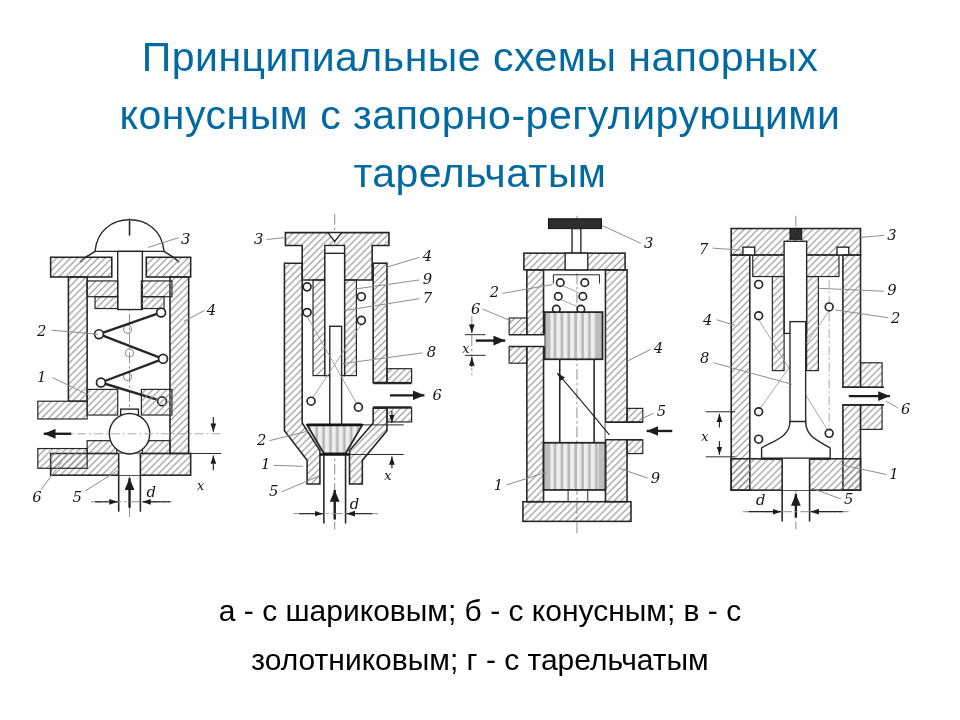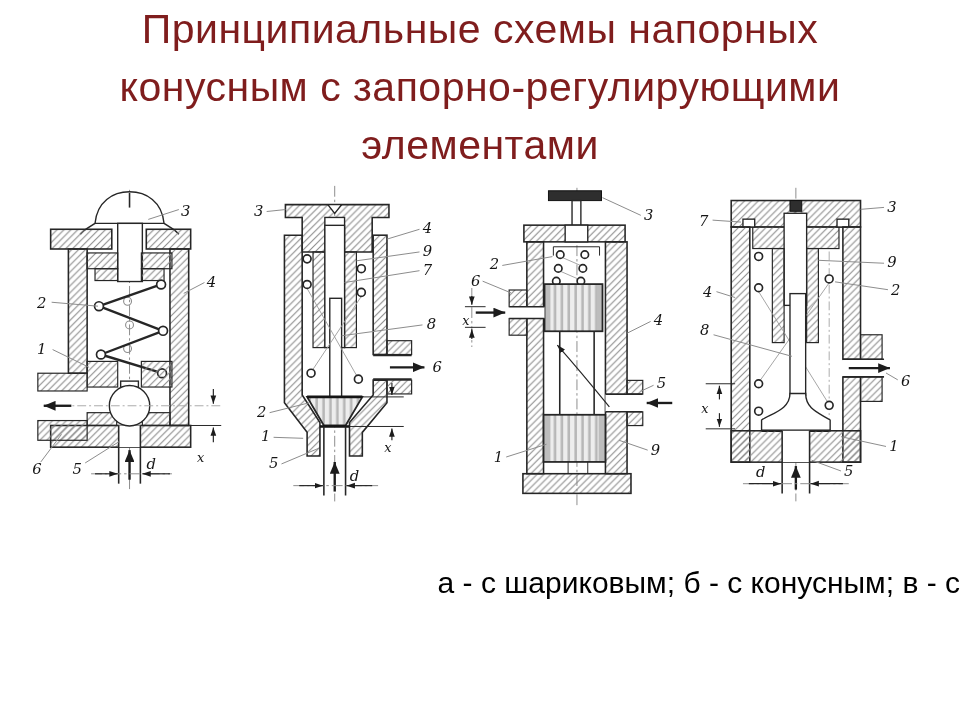--- a/index.html
+++ b/index.html
@@ -1,21 +1,21 @@
 <!DOCTYPE html>
 <html><head>
 <meta charset="utf-8">
 <style>
   html,body{margin:0;padding:0;background:#ffffff;}
   .slide{position:relative;width:960px;height:720px;background:#ffffff;overflow:hidden;
          font-family:"Liberation Sans",sans-serif;}
-  .title{padding-top:0;text-align:center;color:#7f1d1d;}
+  .title{padding-top:28px;text-align:center;color:#0369a1;}
   .title .tline{font-size:41px;line-height:58px;font-weight:400;letter-spacing:.5px;white-space:nowrap;}
   .figrow{display:flex;justify-content:center;align-items:flex-start;gap:6px;margin-top:4px;}
-  .caption{margin-top:46px;text-align:right;color:#000;}
+  .caption{margin-top:46px;text-align:center;color:#000;}
   .caption .cline{font-size:30px;line-height:49px;white-space:nowrap;}
   svg{display:block;}
   .hatch{fill:url(#hatch);stroke:#262626;stroke-width:1.6;}
   .hatch2{fill:url(#hatch);stroke:#262626;stroke-width:1.2;}
   .wht{fill:#fff;stroke:#262626;stroke-width:1.4;}
   .ln{stroke:#262626;stroke-width:1.6;fill:none;}
   .thin{stroke:#262626;stroke-width:1;fill:none;}
   .cl{stroke:#8c8c8c;stroke-width:1;stroke-dasharray:11 3 2.5 3;fill:none;}
   .clg{stroke:#aaa;stroke-width:1;stroke-dasharray:9 3 2 3;fill:none;}
   .flow{stroke:#1c1c1c;stroke-width:2.4;marker-end:url(#arr);fill:none;}
@@ -53,21 +53,21 @@
       </marker>
       <marker id="darr" markerUnits="userSpaceOnUse" markerWidth="9" markerHeight="7" refX="8.5" refY="3.5" orient="auto">
         <path d="M0,.6 L8.5,3.5 L0,6.4 Z" fill="#1c1c1c"></path>
       </marker>
     </defs>
   </svg>
 
   <div class="title">
     <div class="tline">Принципиальные схемы напорных</div>
     <div class="tline">конусным с запорно-регулирующими</div>
-    <div class="tline">элементами</div>
+    <div class="tline">тарельчатым</div>
   </div>
 
   <div class="figrow">
 
     <svg viewBox="0 0 215 335" width="212">
       <line class="cl" x1="105" y1="12" x2="105" y2="318"></line>
       <g>
         <path class="wht" d="M70,46 C72,24 88,14 105,14 C122,14 138,24 140,46 Z"></path>
         <path class="ln" d="M70,46 C64,50 59,52 55,57"></path>
         <path class="ln" d="M140,46 C146,50 151,52 155,57"></path>
@@ -397,15 +397,16 @@
         <text class="lbl" x="206" y="279">1</text>
         <line class="ldr" x1="122" y1="288" x2="152" y2="299"></line>
         <text class="lbl" x="160" y="304">5</text>
       </g>
     </svg>
 
   </div>
 
   <div class="caption">
     <div class="cline">а - с шариковым; б - с конусным; в - с</div>
+    <div class="cline">золотниковым; г - с тарельчатым</div>
   </div>
 
 </div>
 
 </body></html>

